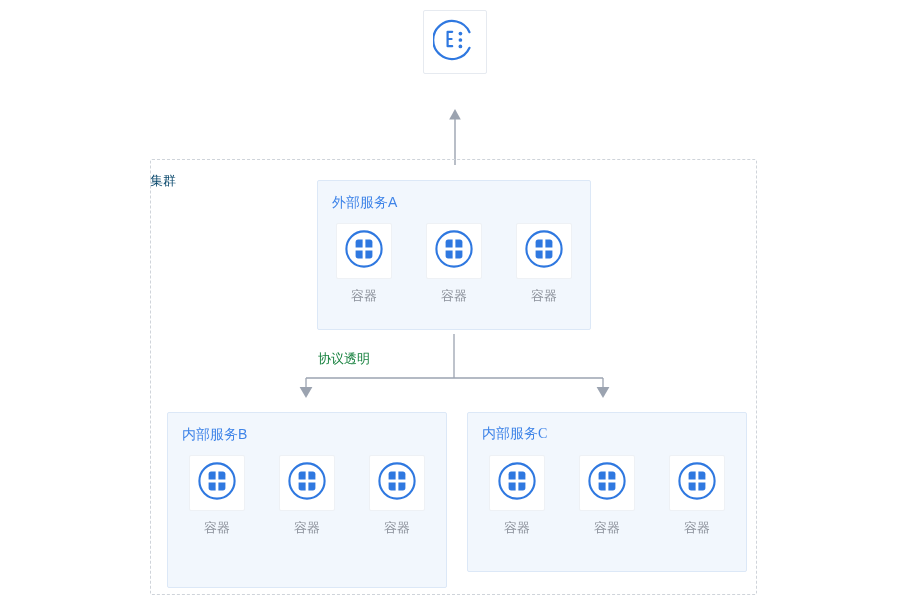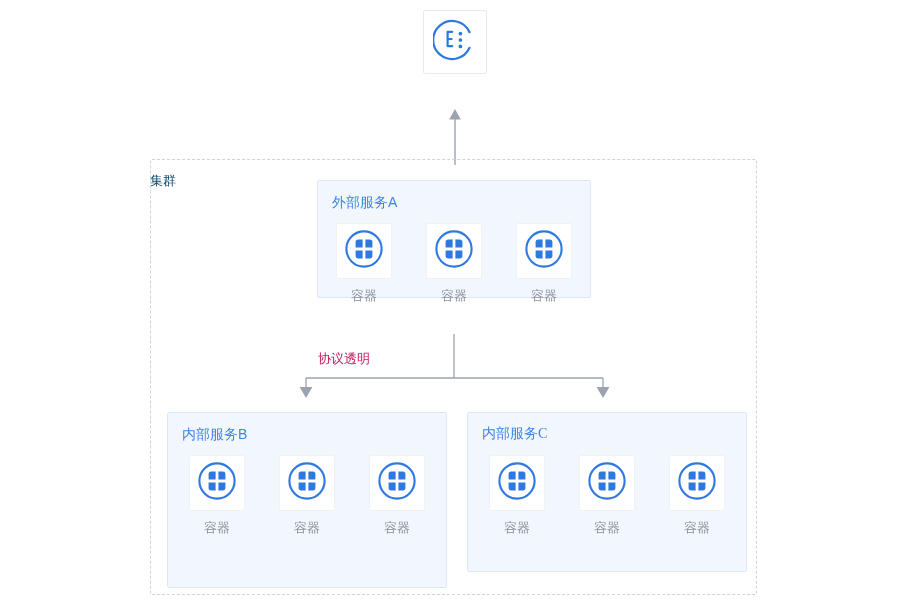--- a/index.html
+++ b/index.html
@@ -94,21 +94,21 @@
     font-size: 14px;
     color: #3f84e8;
     line-height: 20px;
     white-space: nowrap;
   }
 
   #service-a {
     left: 317px;
     top: 180px;
     width: 274px;
-    height: 118px;
+    height: 150px;
   }
   #service-b {
     left: 167px;
     top: 412px;
     width: 280px;
     height: 176px;
   }
   #service-c {
     left: 467px;
     top: 412px;
@@ -158,21 +158,21 @@
     left: 290px;
     top: 330px;
     width: 330px;
     height: 70px;
   }
   .branch-label {
     position: absolute;
     left: 318px;
     top: 350px;
     font-size: 13px;
-    color: #be185d;
+    color: #15803d;
     line-height: 18px;
     white-space: nowrap;
   }
 </style>
 </head>
 <body>
 
 <div id="diagram">
 
   <div class="lb-node">

